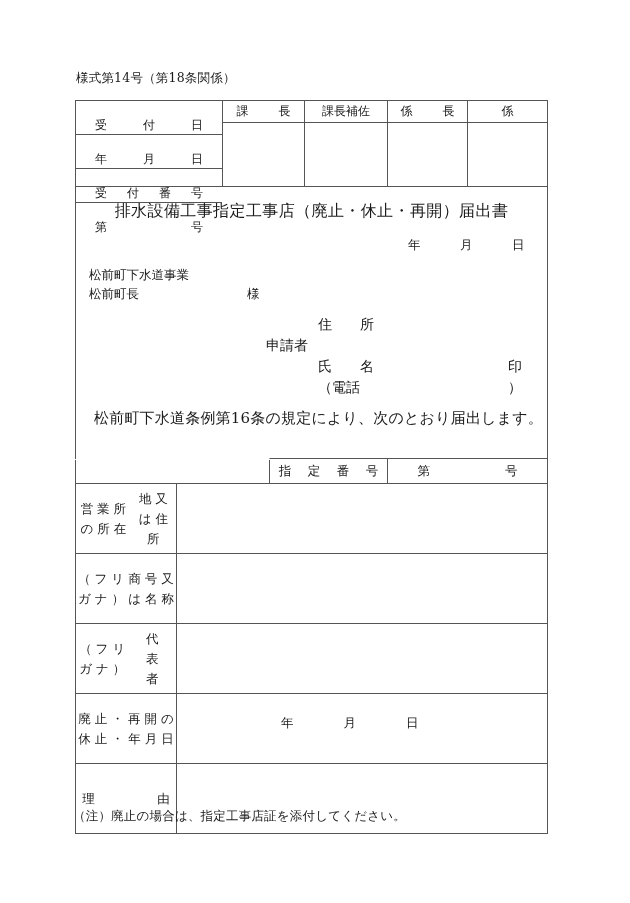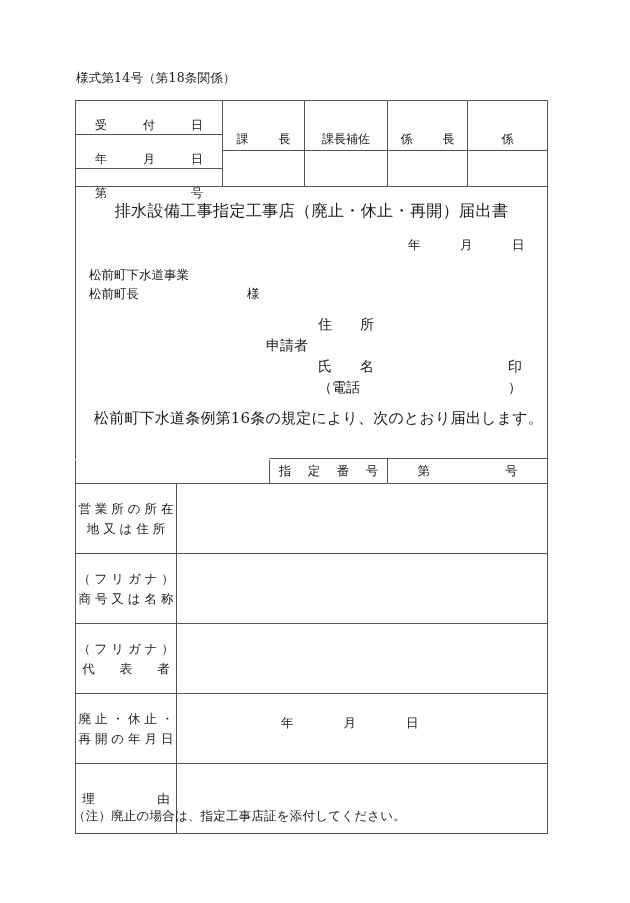--- a/index.html
+++ b/index.html
@@ -78,21 +78,20 @@
   .stamp-col.c-kakaricho  { width: 80px; }
   .stamp-col.c-kakari     { flex: 1 1 auto; }
   .stamp-col .shead {
     height: 22px;
     border-bottom: 1px solid #555;
     box-sizing: border-box;
     display: flex;
     align-items: center;
     justify-content: center;
     font-size: 12px;
-    margin-top: 28px;
   }
   .stamp-col .sbody { flex: 1 1 auto; }
   .sp2 { letter-spacing: 4px; text-indent: 4px; }
   .sp3 { letter-spacing: 2px; text-indent: 2px; }
 
   
   .main-block {
     position: relative;
     height: 272px;
     border-top: 1px solid #555;
@@ -194,21 +193,21 @@
     display: flex;
     height: 70px;
     border-top: 1px solid #555;
     box-sizing: border-box;
   }
   .detail-row .rlabel {
     width: 101px;
     border-right: 1px solid #555;
     box-sizing: border-box;
     display: flex;
-    flex-direction: column;
+    flex-direction: row;
     align-items: center;
     justify-content: center;
     font-size: 12.5px;
     line-height: 20px;
     text-align: center;
   }
   .detail-row .rvalue {
     flex: 1 1 auto;
     position: relative;
   }
@@ -235,20 +234,21 @@
 <div class="page">
 
   <div class="form-no">様式第14号（第18条関係）</div>
 
   <div class="frame">
 
     <div class="stamp-block">
       <div class="stamp-left">
         <div class="srow sp2">受　　付　　日</div>
         <div class="srow sp2">年　　月　　日</div>
+        <div class="srow sp2">受　付　番　号</div>
         <div class="srow sp2">第　　　　　号</div>
       </div>
       <div class="stamp-cols">
         <div class="stamp-col c-kacho">
           <div class="shead sp3">課　　長</div>
           <div class="sbody"></div>
         </div>
         <div class="stamp-col c-kachohosa">
           <div class="shead">課長補佐</div>
           <div class="sbody"></div>

